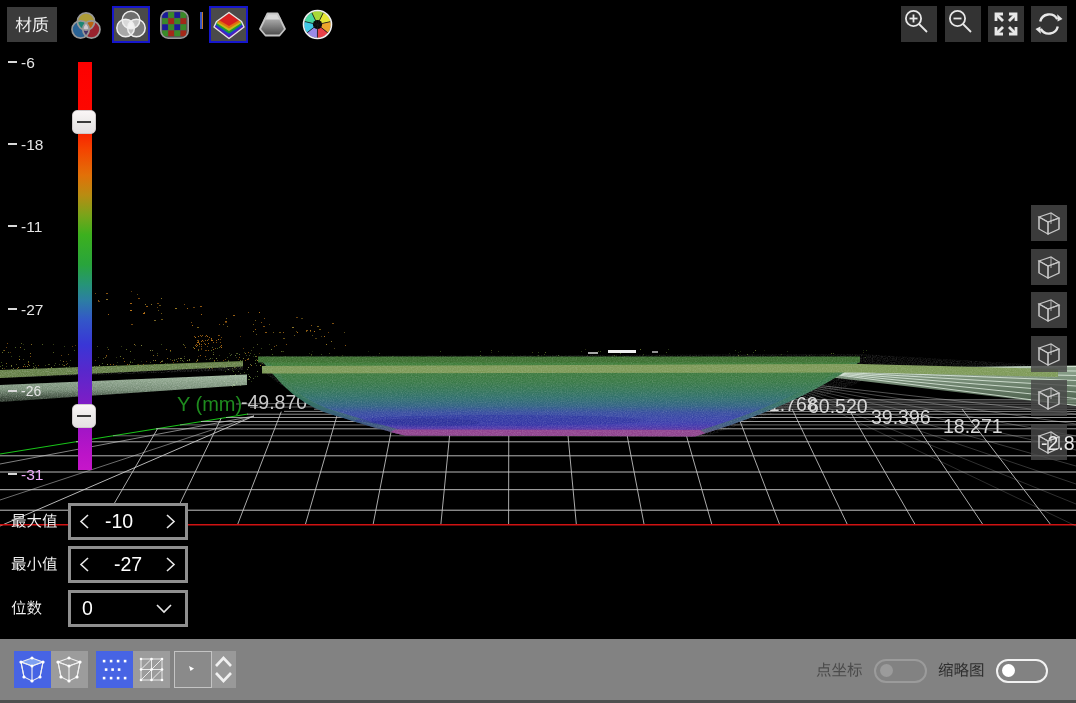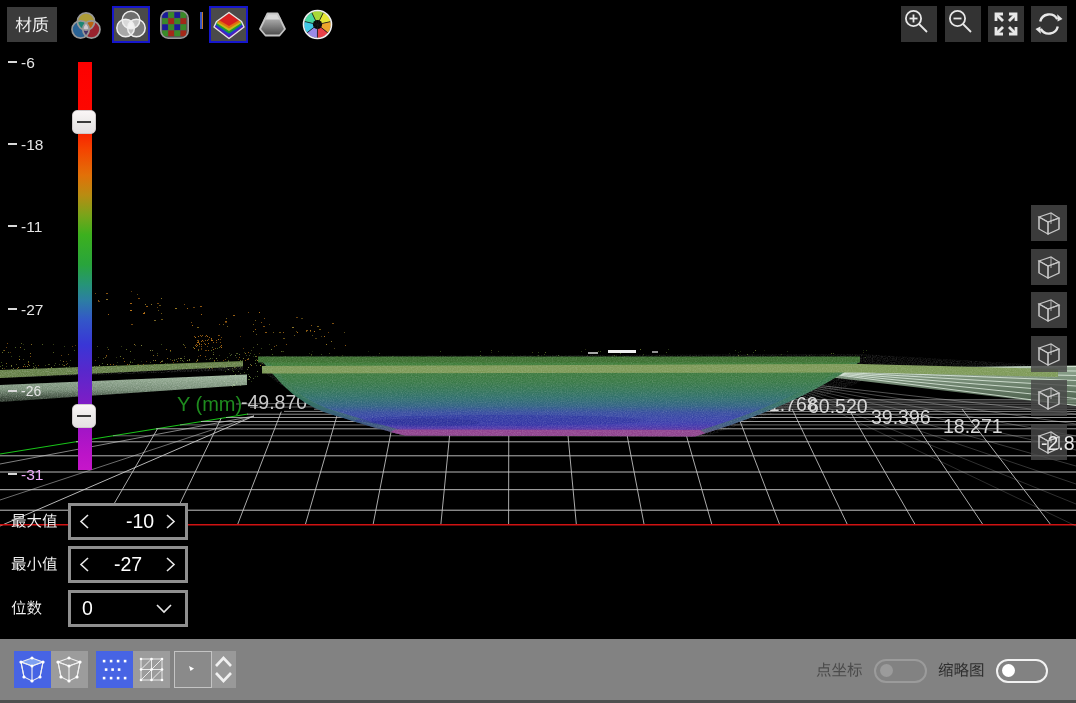--- a/index.html
+++ b/index.html
@@ -998,21 +998,21 @@
         <path transform="translate(31.0,13.6) scale(0.0155,-0.0155)" d="M599 840C596 810 591 774 586 738H329V671H574C568 637 562 605 555 578H382V14H286V-51H958V14H869V578H623C631 605 639 637 646 671H928V738H661L679 835ZM450 14V97H799V14ZM450 379H799V293H450ZM450 435V519H799V435ZM450 239H799V152H450ZM264 839C211 687 124 538 32 440C45 422 66 383 74 366C103 398 132 435 159 475V-80H229V589C269 661 304 739 333 817Z"></path>
       </g>
     </svg></div>
 <div class="abs" style="left:68px;top:503px;width:120px;height:37px;border:3px solid #8f8f8f;background:#000"></div>
 <svg class="abs" style="left:78px;top:513px" width="14" height="17">
     <path d="M10,2 L3,8.5 L10,15" stroke="#e8e8e8" stroke-width="1.6" fill="none"></path>
   </svg>
 <svg class="abs" style="left:163px;top:513px" width="14" height="17">
     <path d="M4,2 L11,8.5 L4,15" stroke="#e8e8e8" stroke-width="1.6" fill="none"></path>
   </svg>
-<div class="abs" style="left:72px;top:510px;width:136px;text-align:center;color:#fff;font-size:19.5px">-10</div>
+<div class="abs" style="left:51px;top:510px;width:136px;text-align:center;color:#fff;font-size:19.5px">-10</div>
 <div class="abs" style="left:11px;top:555.5px"><svg width="70" height="17">
       <g fill="#f0f0f0">
         <path transform="translate(0.0,13.6) scale(0.0155,-0.0155)" d="M248 635H753V564H248ZM248 755H753V685H248ZM176 808V511H828V808ZM396 392V325H214V392ZM47 43 54 -24 396 17V-80H468V26L522 33V94L468 88V392H949V455H49V392H145V52ZM507 330V268H567L547 262C577 189 618 124 671 70C616 29 554 -2 491 -22C504 -35 522 -61 529 -77C596 -53 662 -19 720 26C776 -20 843 -55 919 -77C929 -59 948 -32 964 -18C891 0 826 31 771 71C837 135 889 215 920 314L877 333L863 330ZM613 268H832C806 209 767 157 721 113C675 157 639 209 613 268ZM396 269V198H214V269ZM396 142V80L214 59V142Z"></path>
         <path transform="translate(15.5,13.6) scale(0.0155,-0.0155)" d="M464 826V24C464 4 456 -2 436 -3C415 -4 343 -5 270 -2C282 -23 296 -59 301 -80C395 -81 457 -79 494 -66C530 -54 545 -31 545 24V826ZM705 571C791 427 872 240 895 121L976 154C950 274 865 458 777 598ZM202 591C177 457 121 284 32 178C53 169 86 151 103 138C194 249 253 430 286 577Z"></path>
         <path transform="translate(31.0,13.6) scale(0.0155,-0.0155)" d="M599 840C596 810 591 774 586 738H329V671H574C568 637 562 605 555 578H382V14H286V-51H958V14H869V578H623C631 605 639 637 646 671H928V738H661L679 835ZM450 14V97H799V14ZM450 379H799V293H450ZM450 435V519H799V435ZM450 239H799V152H450ZM264 839C211 687 124 538 32 440C45 422 66 383 74 366C103 398 132 435 159 475V-80H229V589C269 661 304 739 333 817Z"></path>
       </g>
     </svg></div>
 <div class="abs" style="left:68px;top:545.5px;width:120px;height:37px;border:3px solid #8f8f8f;background:#000"></div>
 <svg class="abs" style="left:78px;top:555.5px" width="14" height="17">
     <path d="M10,2 L3,8.5 L10,15" stroke="#e8e8e8" stroke-width="1.6" fill="none"></path>

